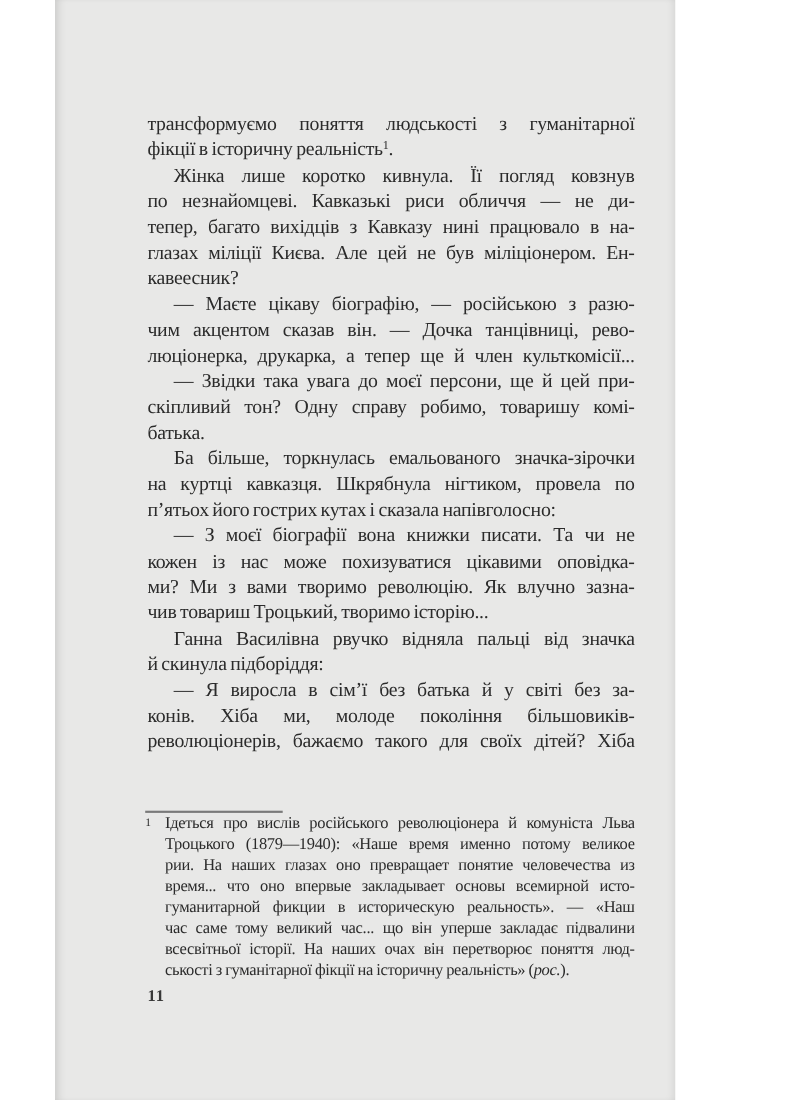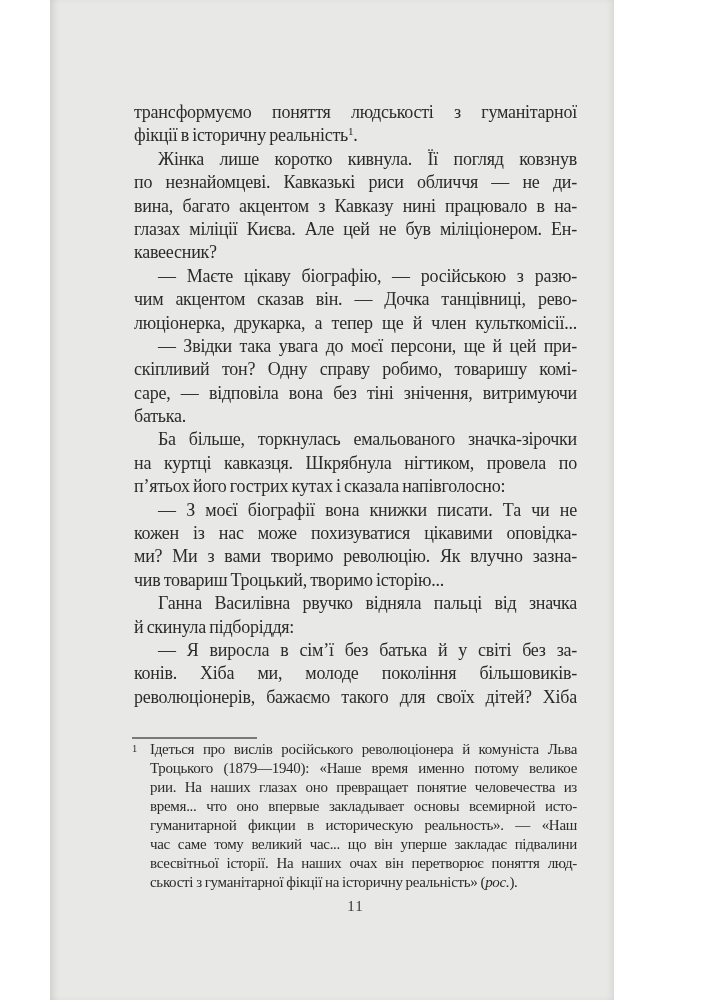--- a/index.html
+++ b/index.html
@@ -46,48 +46,47 @@
     position:absolute;left:-2px;top:3px;font-size:10.5px;color:var(--text);
   }
   .footnote-lines{
     margin-left:16px;font-size:15px;line-height:19px;
     letter-spacing:-0.3px;word-spacing:-0.5px;
   }
   .footnote-lines .line{height:19px;}
   .italic{font-style:italic;}
   .page-number{
     position:absolute;left:84px;top:898px;width:443px;
-    text-align:center;font-size:15px;letter-spacing:1px;color:#383838;
+    font-size:15px;letter-spacing:1px;color:#383838;font-weight:bold;
   }
 </style>
 </head>
 <body>
 
 <div class="book-page">
   <div class="body-text" id="body-text">
       <div>
         <div class="line"><span>трансформуємо поняття людськості з гуманітарної</span></div>
         <div class="line last"><span>фікції в історичну реальність</span><span class="sup1">1</span><span>.</span></div>
       </div>
       <div>
         <div class="line ind"><span>Жінка лише коротко кивнула. Її погляд ковзнув</span></div>
         <div class="line"><span>по незнайомцеві. Кавказькі риси обличчя — не ди-</span></div>
-        <div class="line"><span>вина, багато акцентом з Кавказу нині працювало в на-</span></div>
+        <div class="line"><span>тепер, багато вихідців з Кавказу нині працювало в на-</span></div>
         <div class="line"><span>глазах міліції Києва. Але цей не був міліціонером. Ен-</span></div>
         <div class="line last"><span>кавеесник?</span></div>
       </div>
       <div>
         <div class="line ind"><span>— Маєте цікаву біографію, — російською з разю-</span></div>
         <div class="line"><span>чим акцентом сказав він. — Дочка танцівниці, рево-</span></div>
         <div class="line"><span>люціонерка, друкарка, а тепер ще й член культкомісії...</span></div>
       </div>
       <div>
         <div class="line ind"><span>— Звідки така увага до моєї персони, ще й цей при-</span></div>
         <div class="line"><span>скіпливий тон? Одну справу робимо, товаришу комі-</span></div>
-        <div class="line"><span>саре, — відповіла вона без тіні знічення, витримуючи</span></div>
         <div class="line last"><span>батька.</span></div>
       </div>
       <div>
         <div class="line ind"><span>Ба більше, торкнулась емальованого значка-зірочки</span></div>
         <div class="line"><span>на куртці кавказця. Шкрябнула нігтиком, провела по</span></div>
         <div class="line last"><span>п’ятьох його гострих кутах і сказала напівголосно:</span></div>
       </div>
       <div>
         <div class="line ind"><span>— З моєї біографії вона книжки писати. Та чи не</span></div>
         <div class="line"><span>кожен із нас може похизуватися цікавими оповідка-</span></div>

